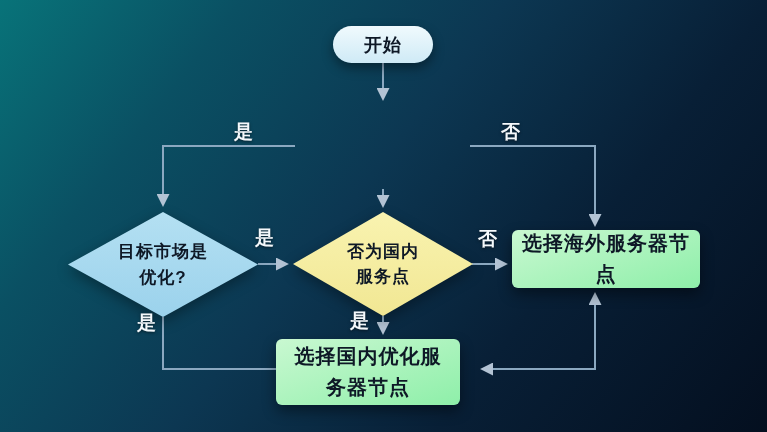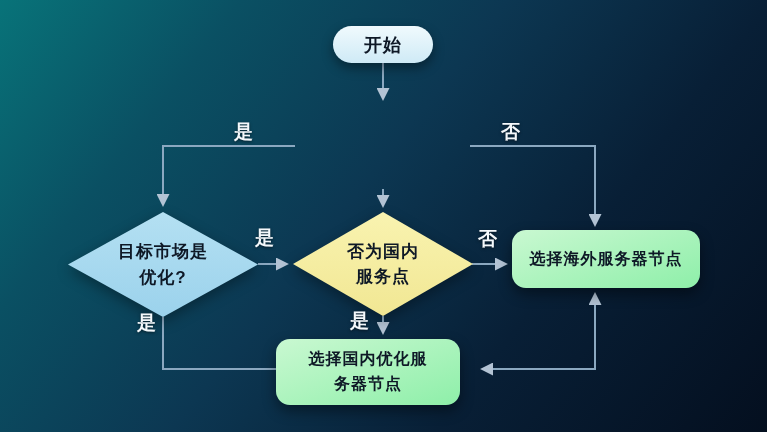--- a/index.html
+++ b/index.html
@@ -38,24 +38,24 @@
     display:flex;align-items:center;justify-content:center;text-align:center;
     color:var(--node-text);font-weight:700;letter-spacing:1px;
     white-space:pre-line;font-size:17px;line-height:1.5;
   }
   .d-blue{background:linear-gradient(180deg,var(--blue-node-top),var(--blue-node-bottom));}
   .d-yellow{background:linear-gradient(180deg,var(--yellow-node-top),var(--yellow-node-bottom));}
   .wrap-market{left:295px;top:104px;width:176px;height:84px;}
   .wrap-optimize{left:68px;top:212px;width:190px;height:105px;}
   .wrap-overseas-point{left:293px;top:212px;width:180px;height:104px;}
   .rect{
-    border-radius:14px;
+    border-radius:6px;
     background:linear-gradient(160deg,var(--green-node-top),var(--green-node-bottom));
     box-shadow:0 6px 14px rgba(0,0,0,.42);
-    font-size:16px;line-height:1.55;
+    font-size:20px;line-height:1.55;
   }
   .rect-overseas{left:512px;top:230px;width:188px;height:58px;}
   .rect-domestic{left:276px;top:339px;width:184px;height:66px;}
 
   .edge-label{
     position:absolute;color:var(--edge-label);font-size:19px;font-weight:700;
     text-shadow:0 1px 3px rgba(0,0,0,.55);
   }
   .lbl-market-yes{left:234px;top:119px;}
   .lbl-market-no{left:501px;top:119px;}

